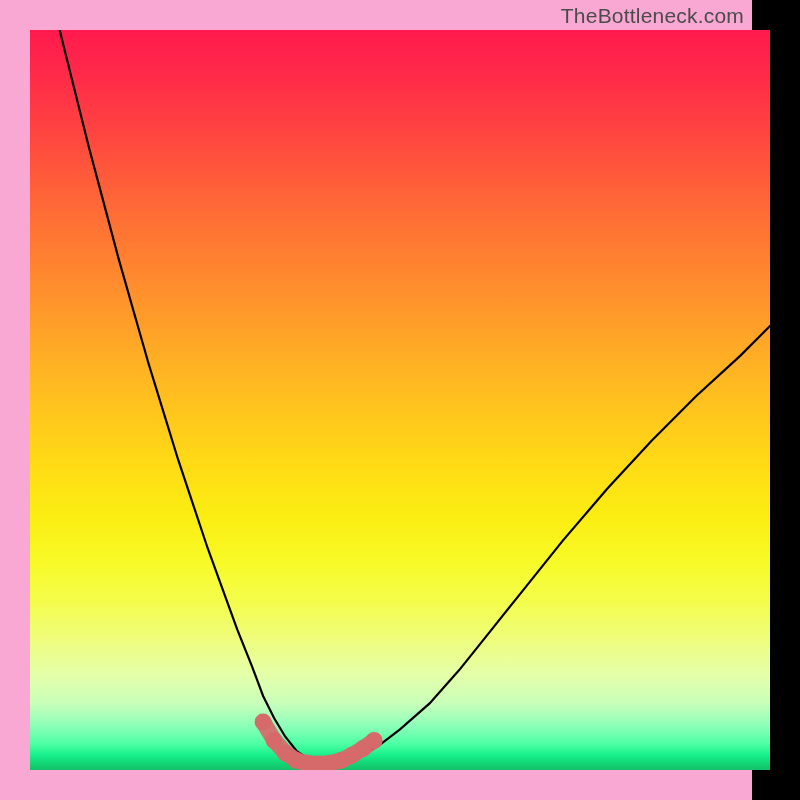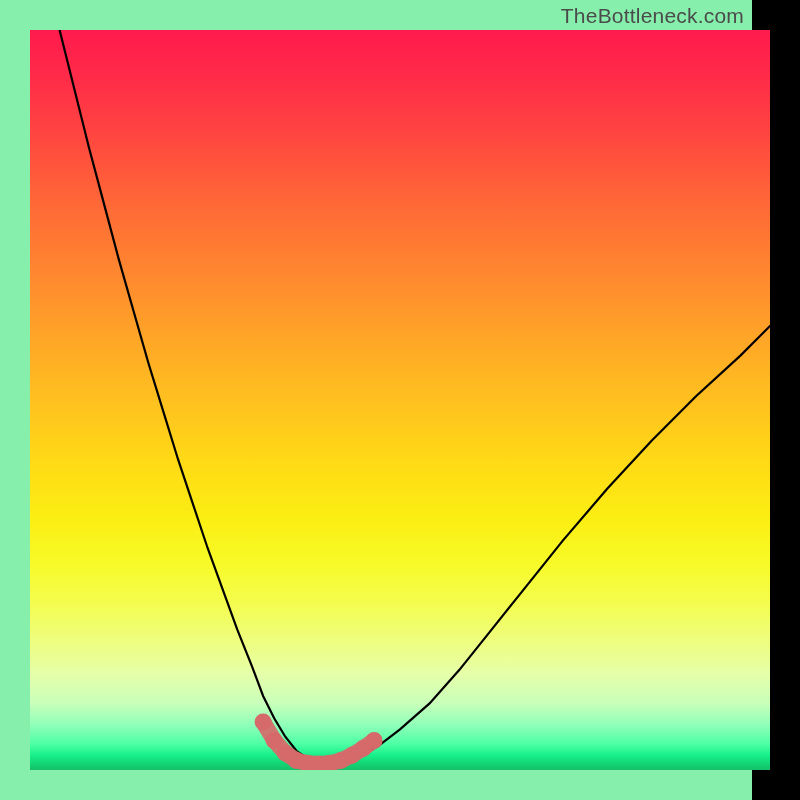--- a/index.html
+++ b/index.html
@@ -9,21 +9,21 @@
     height: 800px;
     overflow: hidden;
     background: #000;
     font-family: Arial, Helvetica, sans-serif;
   }
   .frame {
     position: absolute;
     left: 0; top: 0;
     width: 752px;
     height: 800px;
-    background: #86efac;
+    background: #f9a8d4;
   }
   .plot {
     position: absolute;
     left: 30px;
     top: 30px;
     width: 740px;
     height: 740px;
     overflow: hidden;
   }
   .gradient {

